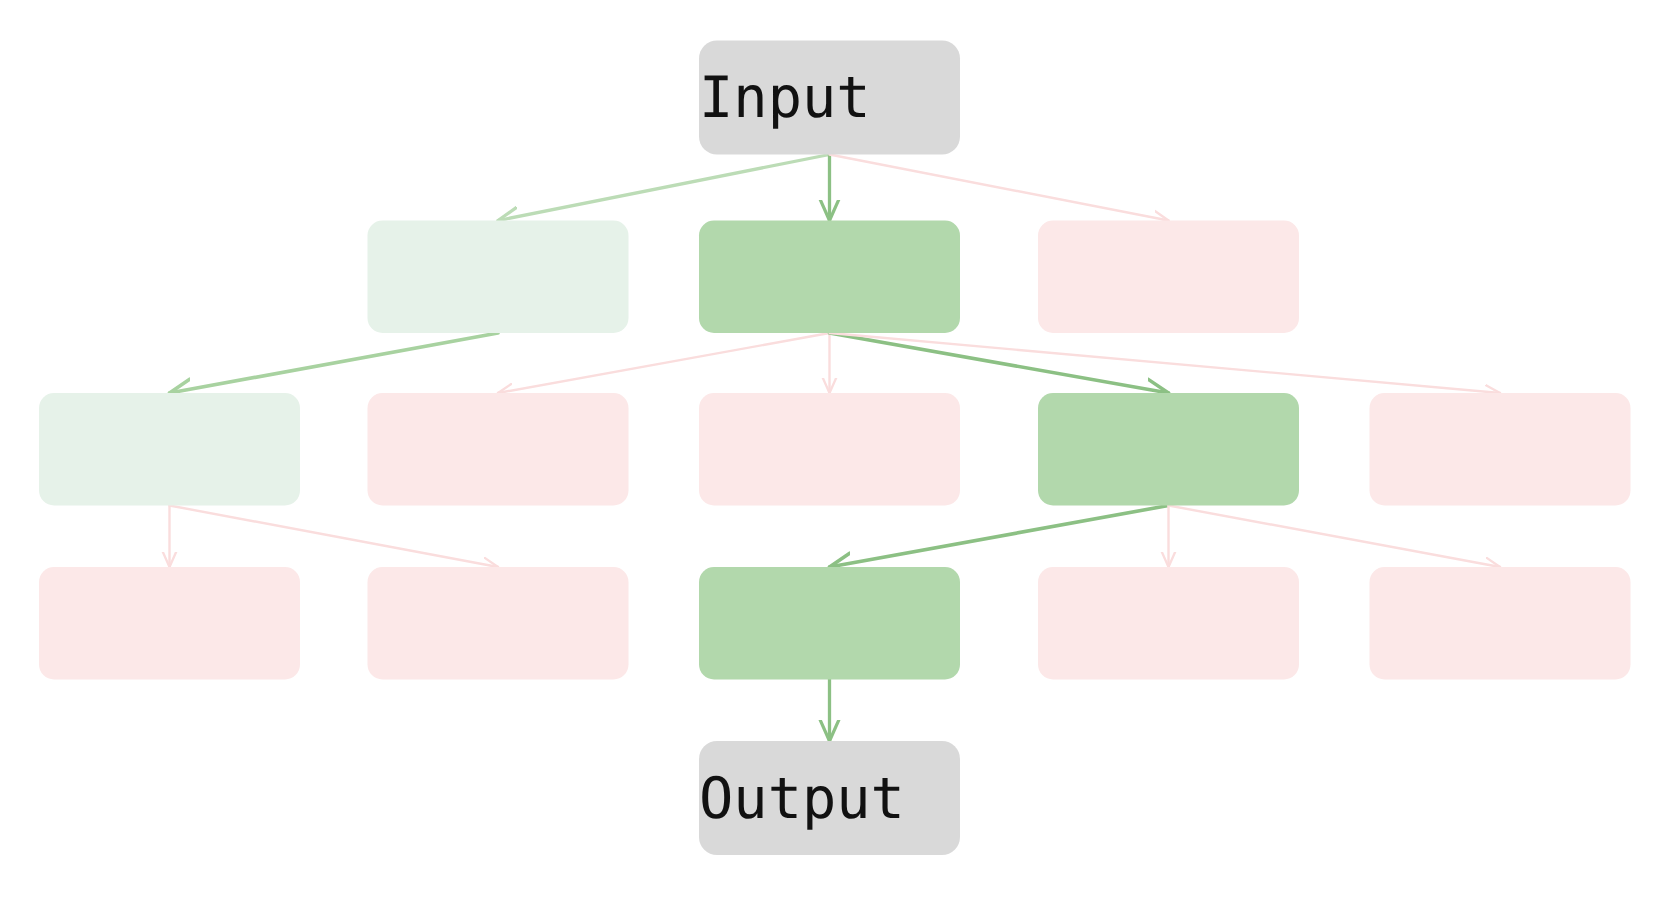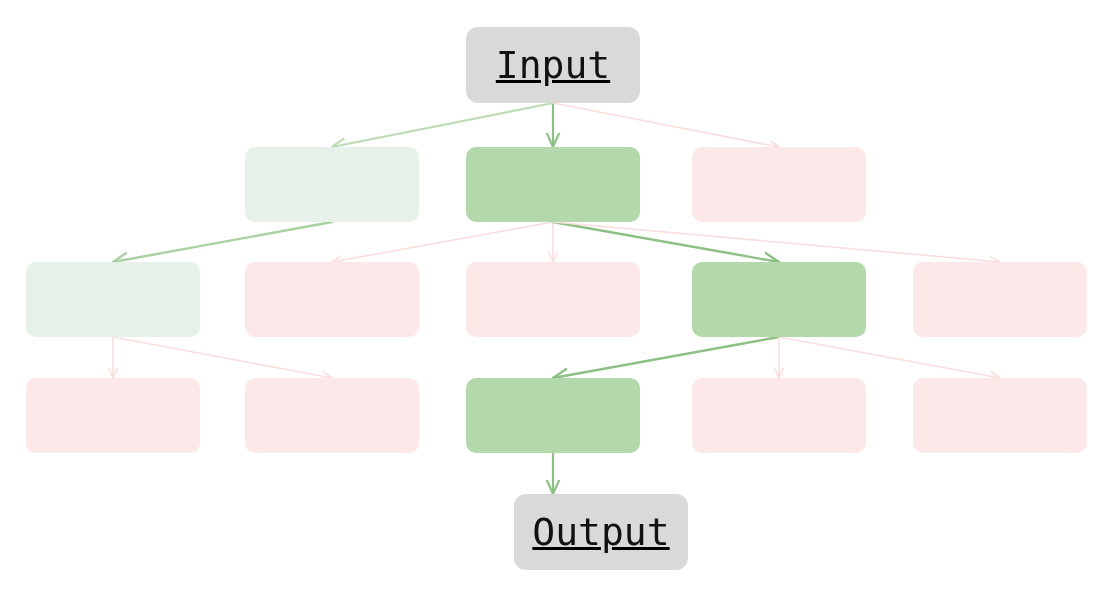--- a/index.html
+++ b/index.html
@@ -24,23 +24,22 @@
     width: 1111px;
     height: 614px;
     pointer-events: none;
   }
   .node {
     position: absolute;
     box-sizing: border-box;
     border-radius: 10px;
     display: flex;
     align-items: center;
-    justify-content: center;
+    justify-content: flex-start;
     z-index: 2;
-    text-decoration: underline;
   }
   .node-label {
     font-family: "DejaVu Sans Mono", monospace;
     font-size: 38px;
     letter-spacing: 0px;
     color: #111111;
     line-height: 1;
     white-space: nowrap;
   }
   .node.terminal {
@@ -119,18 +118,18 @@
       </div>
       <div class="node" style="left: 466px; top: 378px; width: 174px; height: 75px; background: rgb(178, 216, 172);">
         <span class="node-label"></span>
       </div>
       <div class="node" style="left: 692px; top: 378px; width: 174px; height: 75px; background: rgb(252, 232, 232);">
         <span class="node-label"></span>
       </div>
       <div class="node" style="left: 913px; top: 378px; width: 174px; height: 75px; background: rgb(252, 232, 232);">
         <span class="node-label"></span>
       </div>
-      <div class="node terminal" style="left: 466px; top: 494px; width: 174px; height: 76px; background: rgb(217, 217, 217); margin-left: 48px;">
+      <div class="node terminal" style="left: 466px; top: 494px; width: 174px; height: 76px; background: rgb(217, 217, 217);">
         <span class="node-label">Output</span>
       </div>
     </div>
 
 </div>
 
 </body></html>

